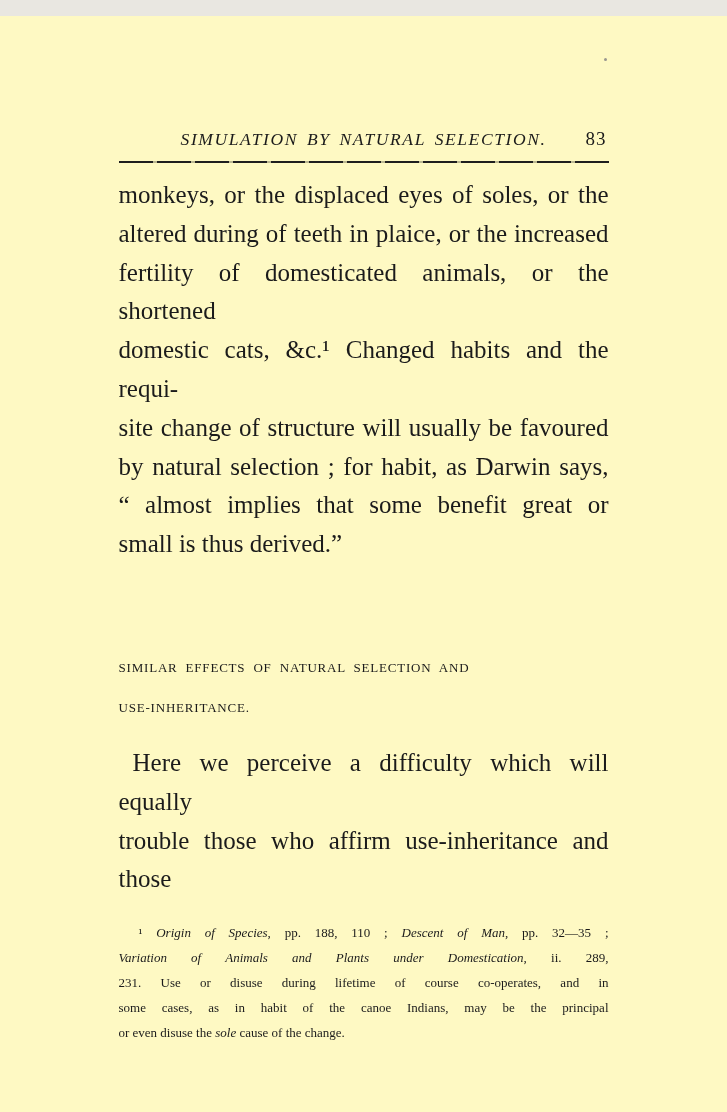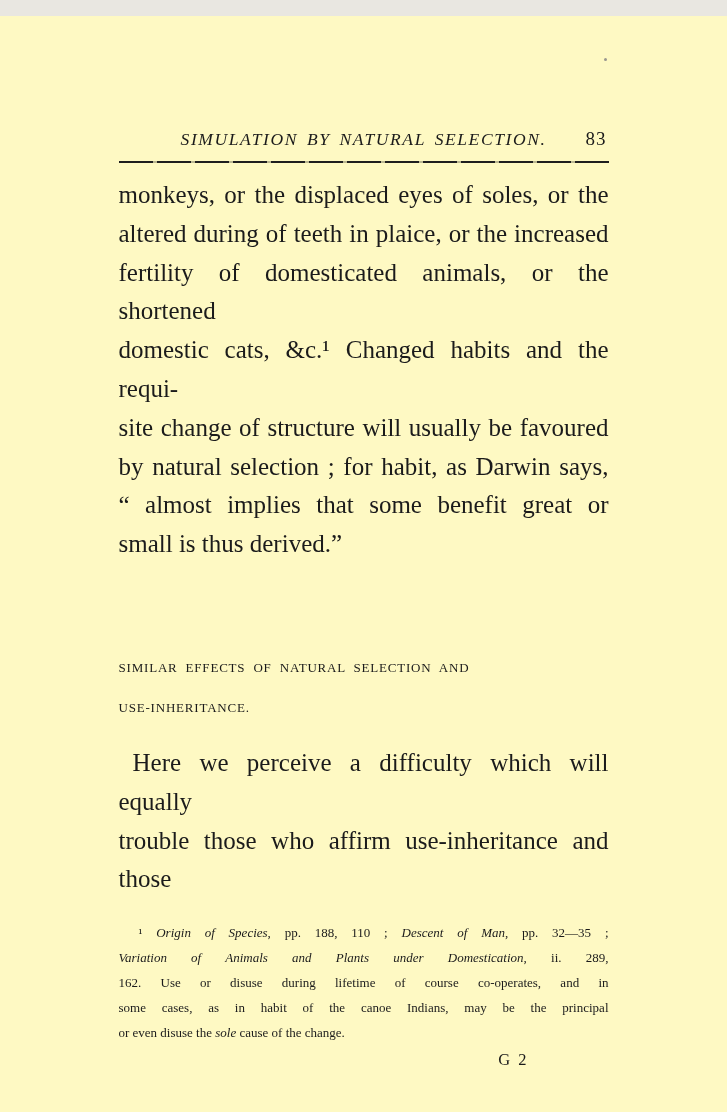--- a/index.html
+++ b/index.html
@@ -160,22 +160,21 @@
     </div>
 
     <div class="para p2 justify-all">
         <div class="line">Here we perceive a  difficulty which will equally</div>
         <div class="line">trouble those who affirm use-inheritance and those</div>
       </div>
 
     <div class="footnote">
         <div class="line"><span>¹ </span><span class="italic">Origin of Species</span><span>, pp. 188, 110 ; </span><span class="italic">Descent of Man</span><span>, pp. 32—35 ;</span></div>
         <div class="line"><span class="italic">Variation of Animals and Plants under Domestication</span><span>, ii. 289,</span></div>
-        <div class="line"><span>162.  Use or disuse during lifetime of course co-operates, and in</span></div>
+        <div class="line"><span>231.  Use or disuse during lifetime of course co-operates, and in</span></div>
         <div class="line"><span>some cases, as in habit of the canoe Indians, may be the principal</span></div>
         <div class="line"><span>or even disuse the </span><span class="italic">sole</span><span> cause of the change.</span></div>
       </div>
 
-    <div class="signature">G 2</div>
 
   </div>
   <div class="scan-line"></div>
 </div>
 
 </body></html>

